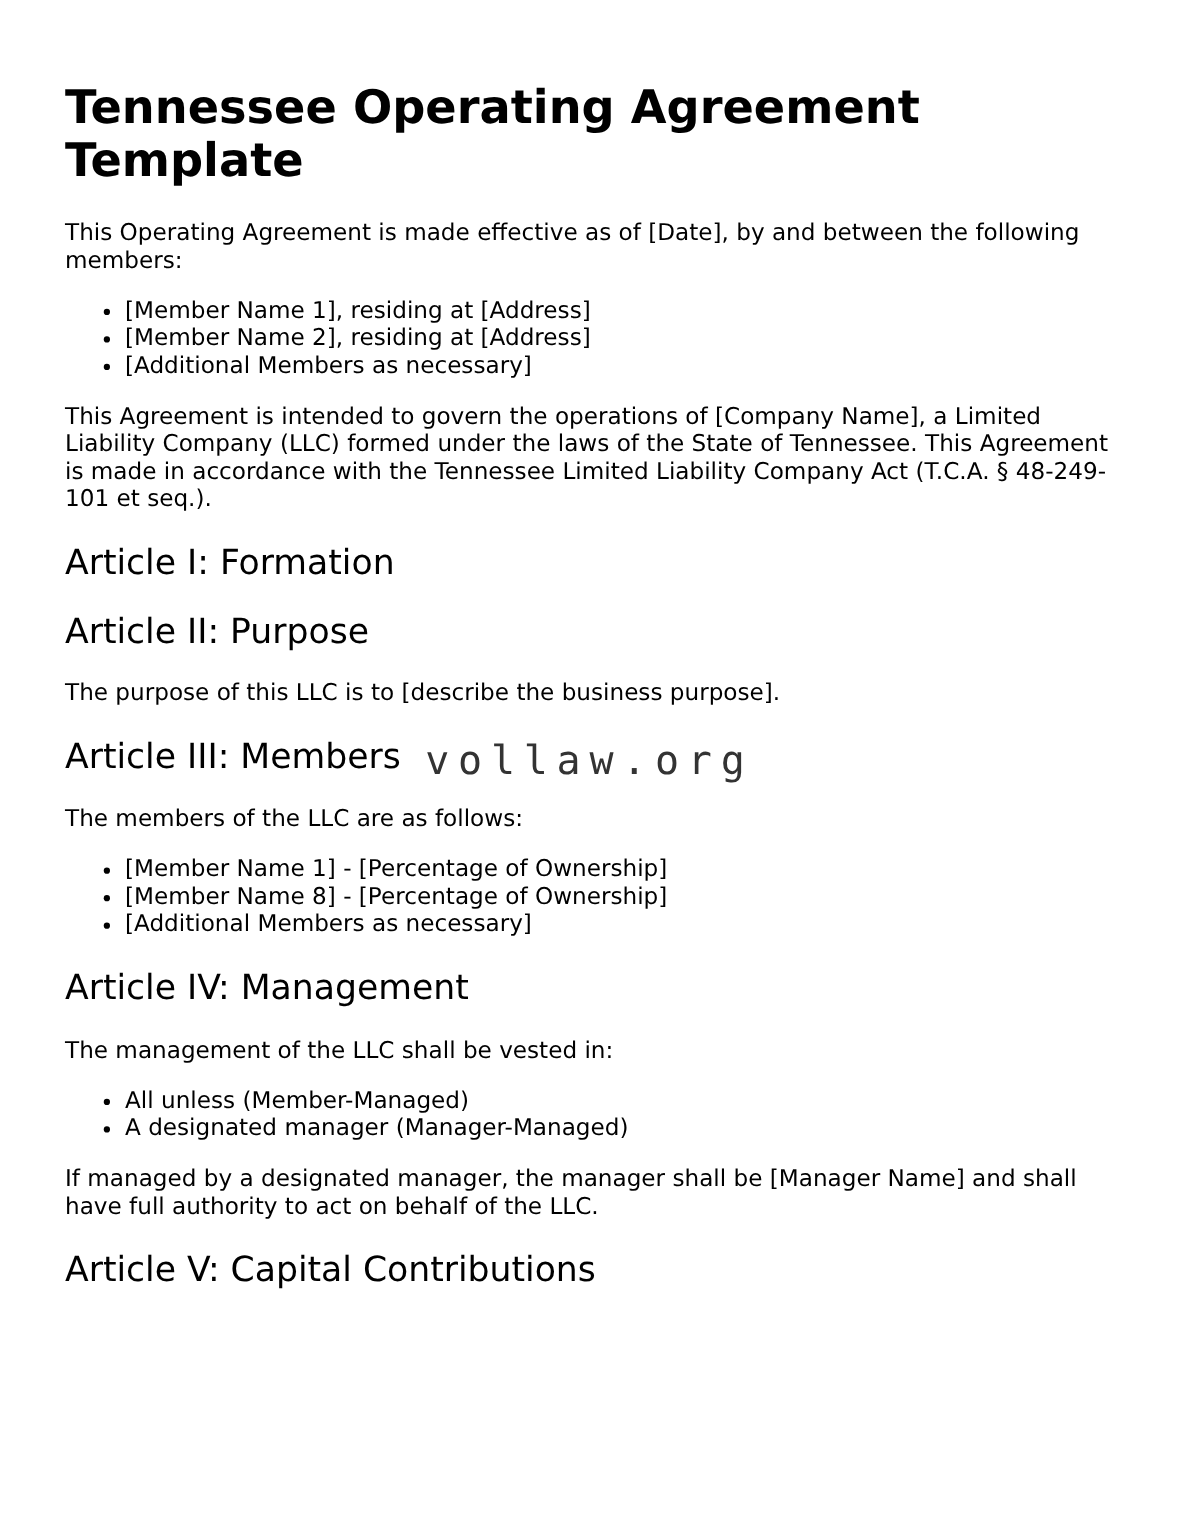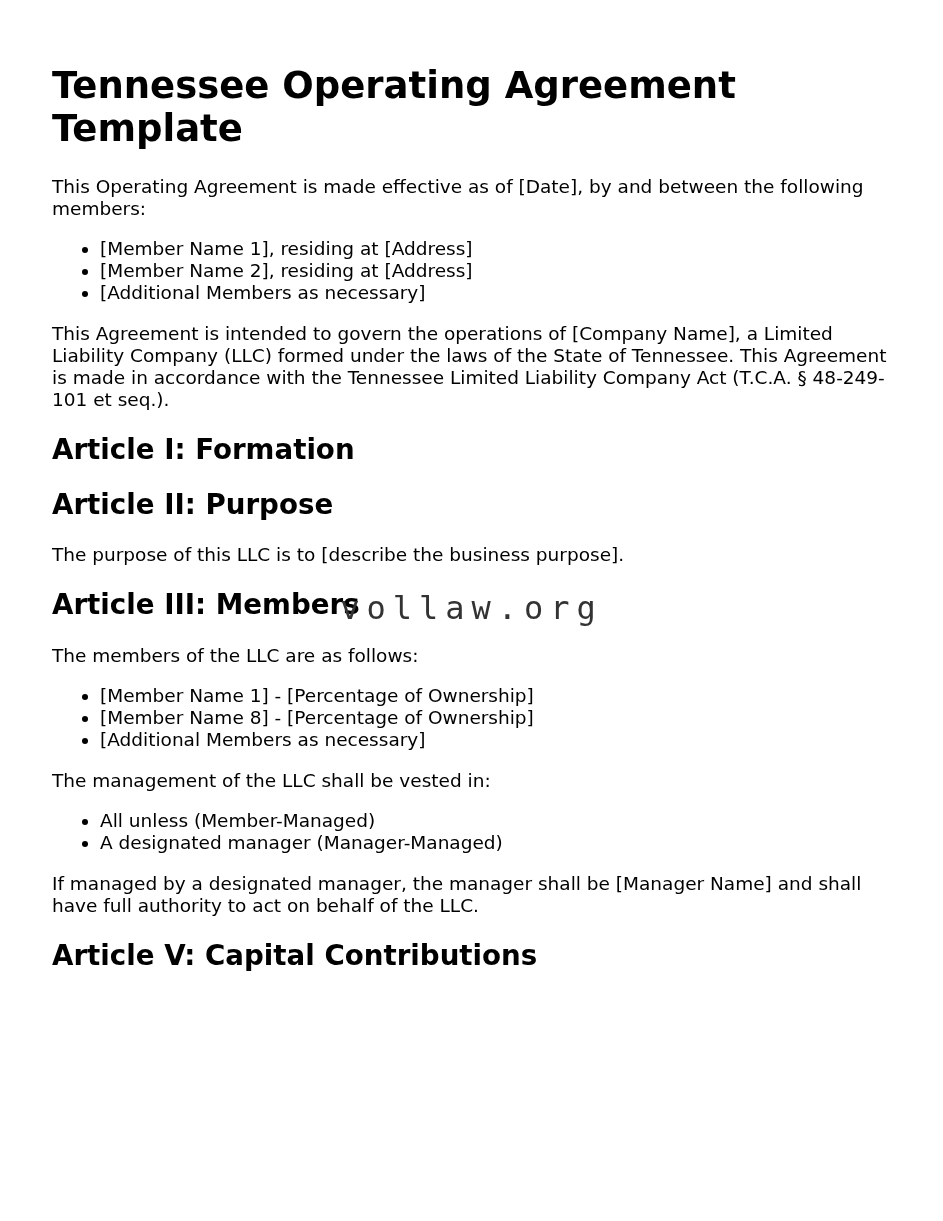--- a/index.html
+++ b/index.html
@@ -23,21 +23,21 @@
   }
   .page h1 {
     font-size: 37px;
     line-height: 1.17;
     font-weight: bold;
     margin: 24px 0 25px 0;
   }
   .page h2 {
     font-size: 27.7px;
     line-height: 1.17;
-    font-weight: bold;
+    font-weight: normal;
     margin: 23px 0;
   }
   .page p {
     margin: 18.5px 0;
   }
   .page ul, .page ol {
     margin: 6px 0;
     padding-left: 48px;
   }
   .page li {
@@ -71,20 +71,21 @@
     <h2>Article I: Formation</h2>
     <h2>Article II: Purpose</h2>
     <p>The purpose of this LLC is to [describe the business purpose].</p>
     <h2>Article III: Members</h2>
     <p>The members of the LLC are as follows:</p>
     <ul>
       <li>[Member Name 1] - [Percentage of Ownership]</li>
       <li>[Member Name 8] - [Percentage of Ownership]</li>
       <li>[Additional Members as necessary]</li>
     </ul>
+    <h2>Article IV: Management</h2>
     <p>The management of the LLC shall be vested in:</p>
     <ul>
       <li>All unless (Member-Managed)</li>
       <li>A designated manager (Manager-Managed)</li>
     </ul>
     <p>If managed by a designated manager, the manager shall be [Manager Name] and shall have full authority to act on behalf of the LLC.</p>
     <h2>Article V: Capital Contributions</h2>
   </div>
 
 <div class="watermark" style="color: rgb(51, 51, 51);">vollaw.org</div>

